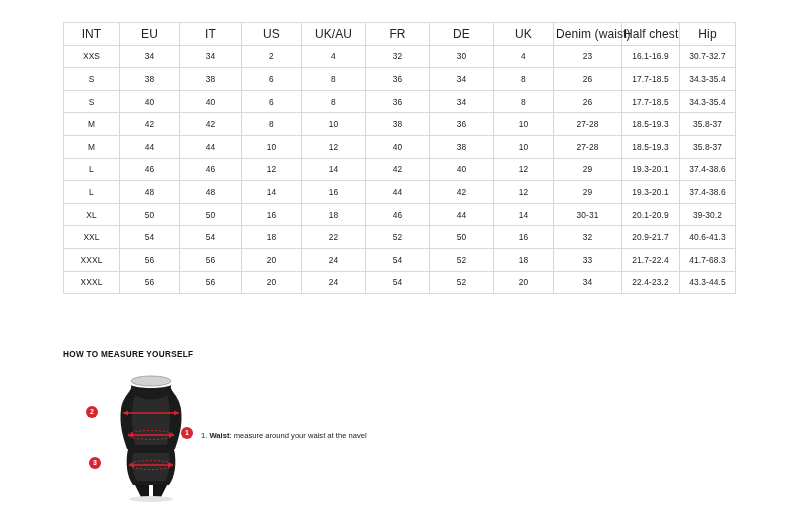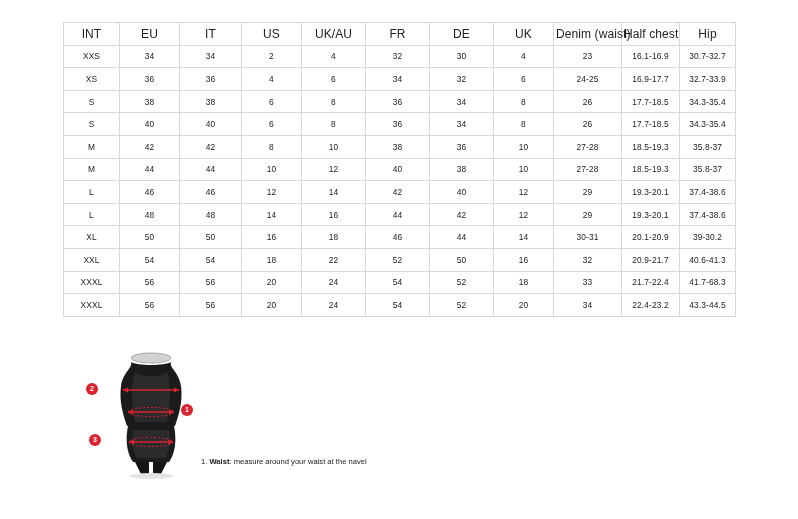--- a/index.html
+++ b/index.html
@@ -70,21 +70,21 @@
   .measure-title {
     font-size: 8.2px;
     font-weight: bold;
     letter-spacing: 0.3px;
     color: #111;
     margin-bottom: 14px;
   }
   .measure-body {
     position: relative;
     display: flex;
-    align-items: flex-end;
+    align-items: center;
   }
   .figure-col {
     width: 130px;
     position: relative;
     height: 130px;
   }
   .notes-col {
     padding-left: 8px;
     padding-top: 10px;
   }
@@ -161,33 +161,20 @@
           <td>2</td>
           <td>4</td>
           <td>32</td>
           <td>30</td>
           <td>4</td>
           <td>23</td>
           <td>16.1-16.9</td>
           <td>30.7-32.7</td>
         </tr>
         <tr>
-          <td>XS</td>
-          <td>36</td>
-          <td>36</td>
-          <td>4</td>
-          <td>6</td>
-          <td>34</td>
-          <td>32</td>
-          <td>6</td>
-          <td>24-25</td>
-          <td>16.9-17.7</td>
-          <td>32.7-33.9</td>
-        </tr>
-        <tr>
           <td>S</td>
           <td>38</td>
           <td>38</td>
           <td>6</td>
           <td>8</td>
           <td>36</td>
           <td>34</td>
           <td>8</td>
           <td>26</td>
           <td>17.7-18.5</td>
@@ -308,20 +295,21 @@
           <td>20</td>
           <td>34</td>
           <td>22.4-23.2</td>
           <td>43.3-44.5</td>
         </tr>
       </tbody>
     </table>
   </div>
 
   <div class="measure-section">
+    <div class="measure-title">HOW TO MEASURE YOURSELF</div>
 
     <div class="measure-body">
 
       <div class="figure-col">
         <div class="figure">
           <svg width="100" height="130" viewBox="0 0 100 130" xmlns="http://www.w3.org/2000/svg">
 
             <ellipse cx="50" cy="8" rx="20" ry="5" fill="#d2d2d2" stroke="#a8a8a8" stroke-width="1"></ellipse>
 
             <path d="M30 12 C32 18, 22 22, 20 36 C18 52, 22 64, 26 76 L74 76 C78 64, 82 52, 80 36 C78 22, 68 18, 70 12 C64 16, 36 16, 30 12 Z" fill="#1b1b1b"></path>

